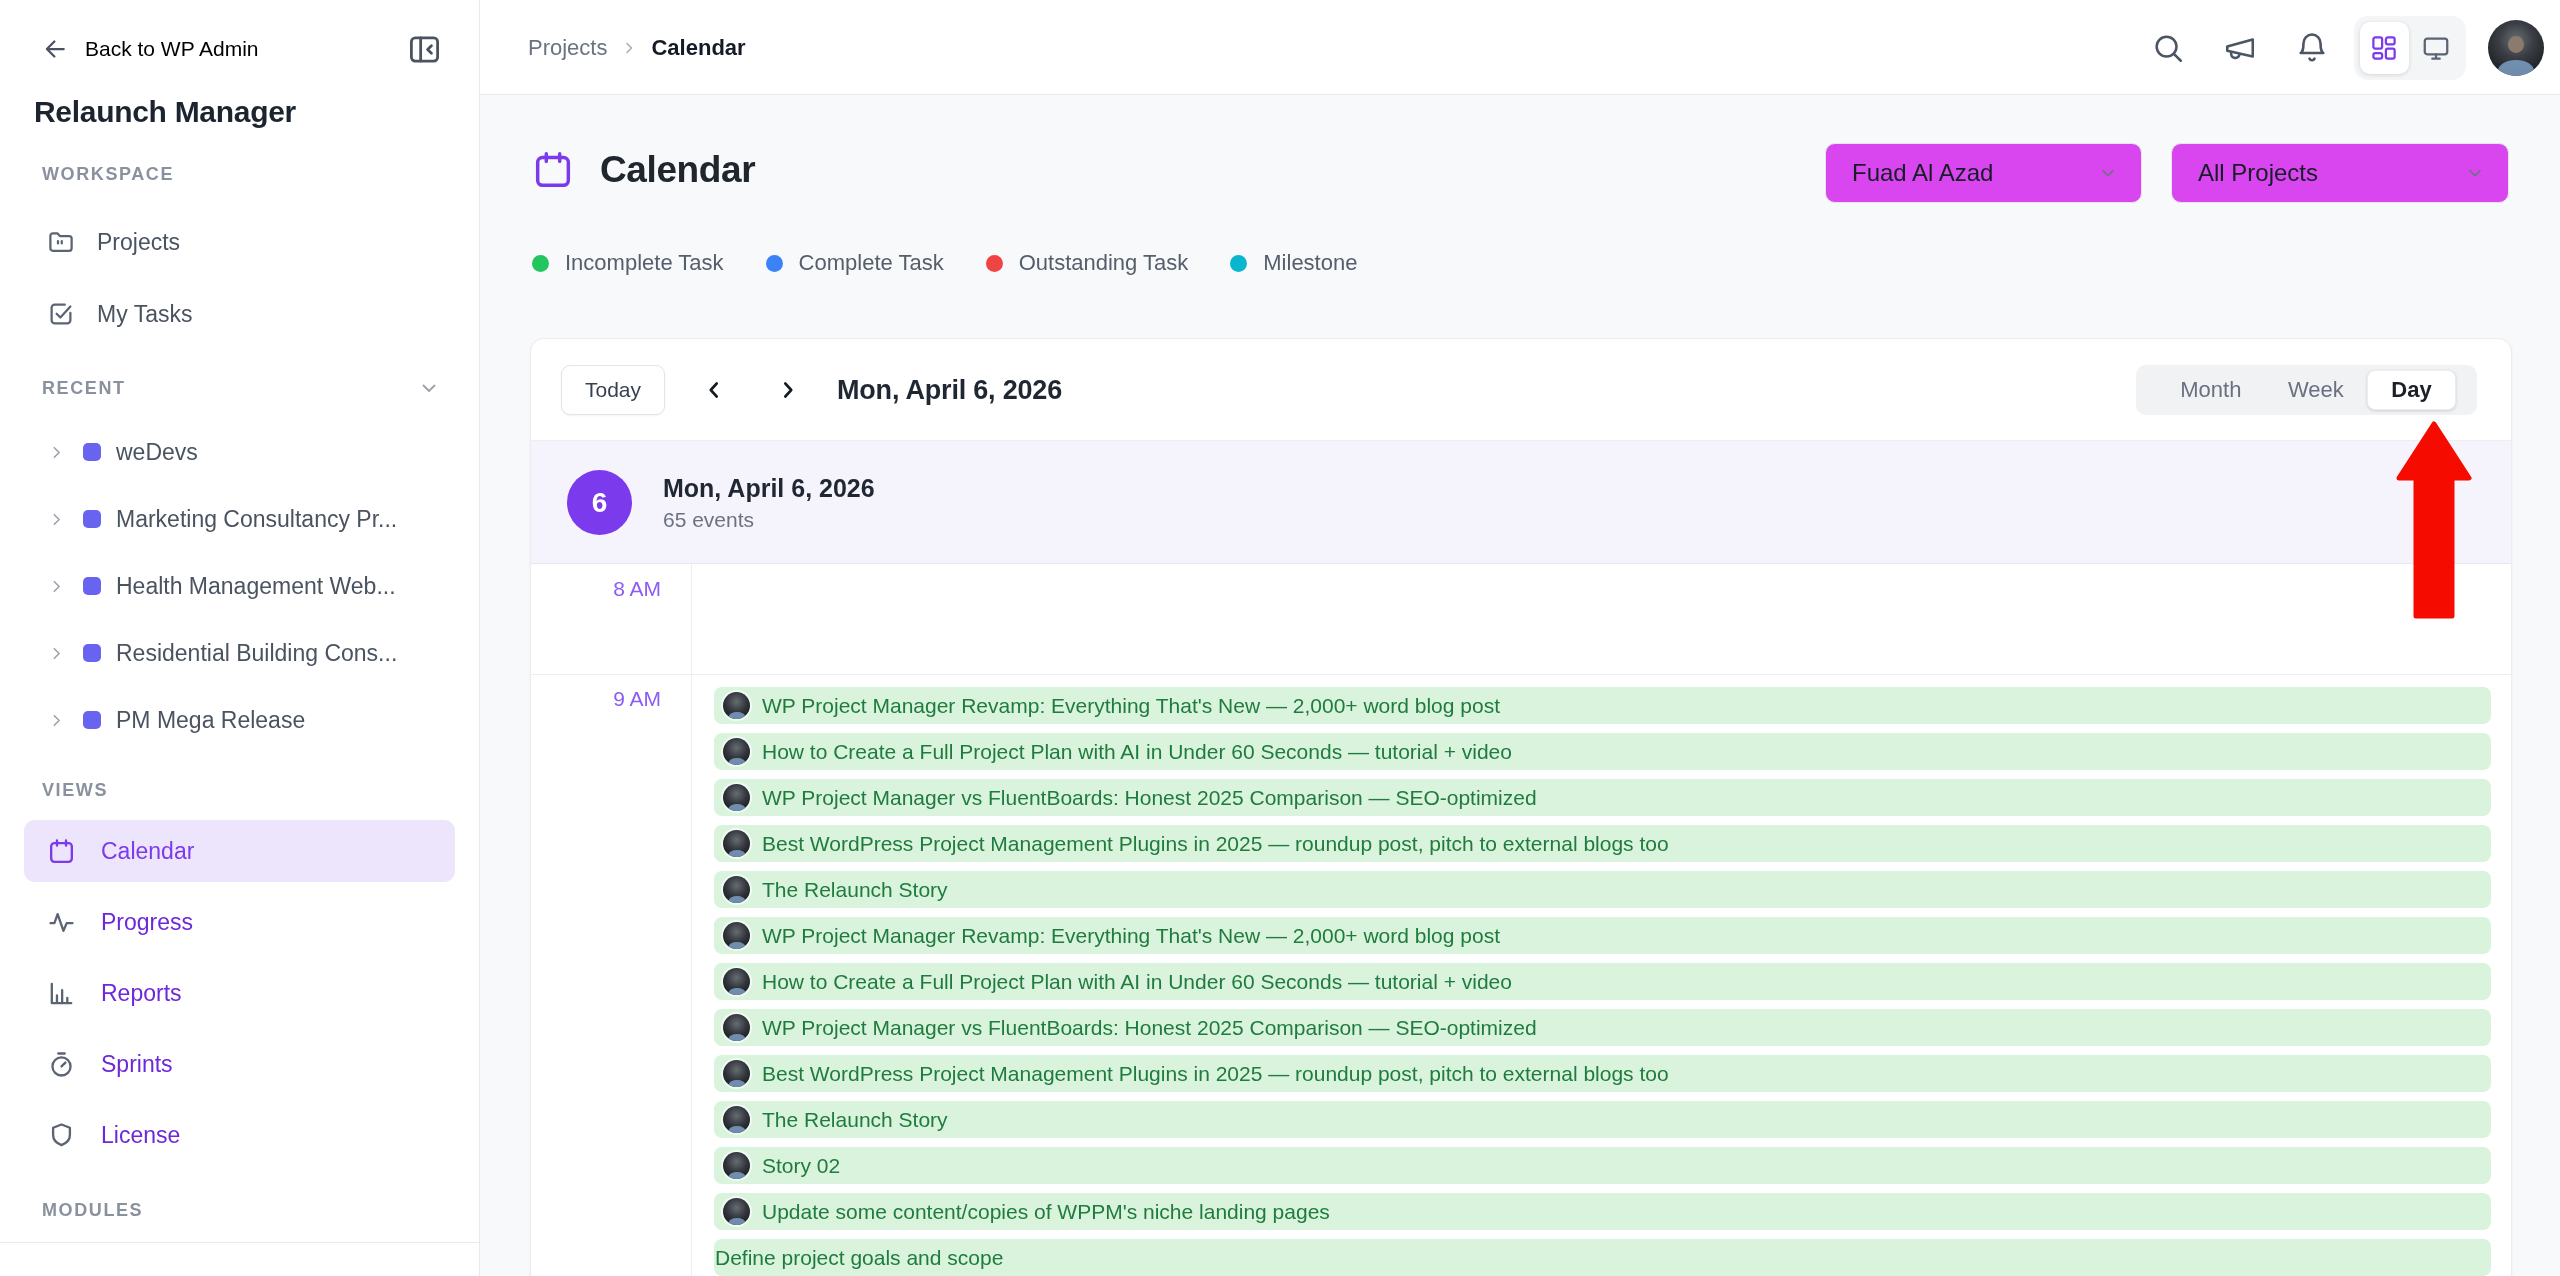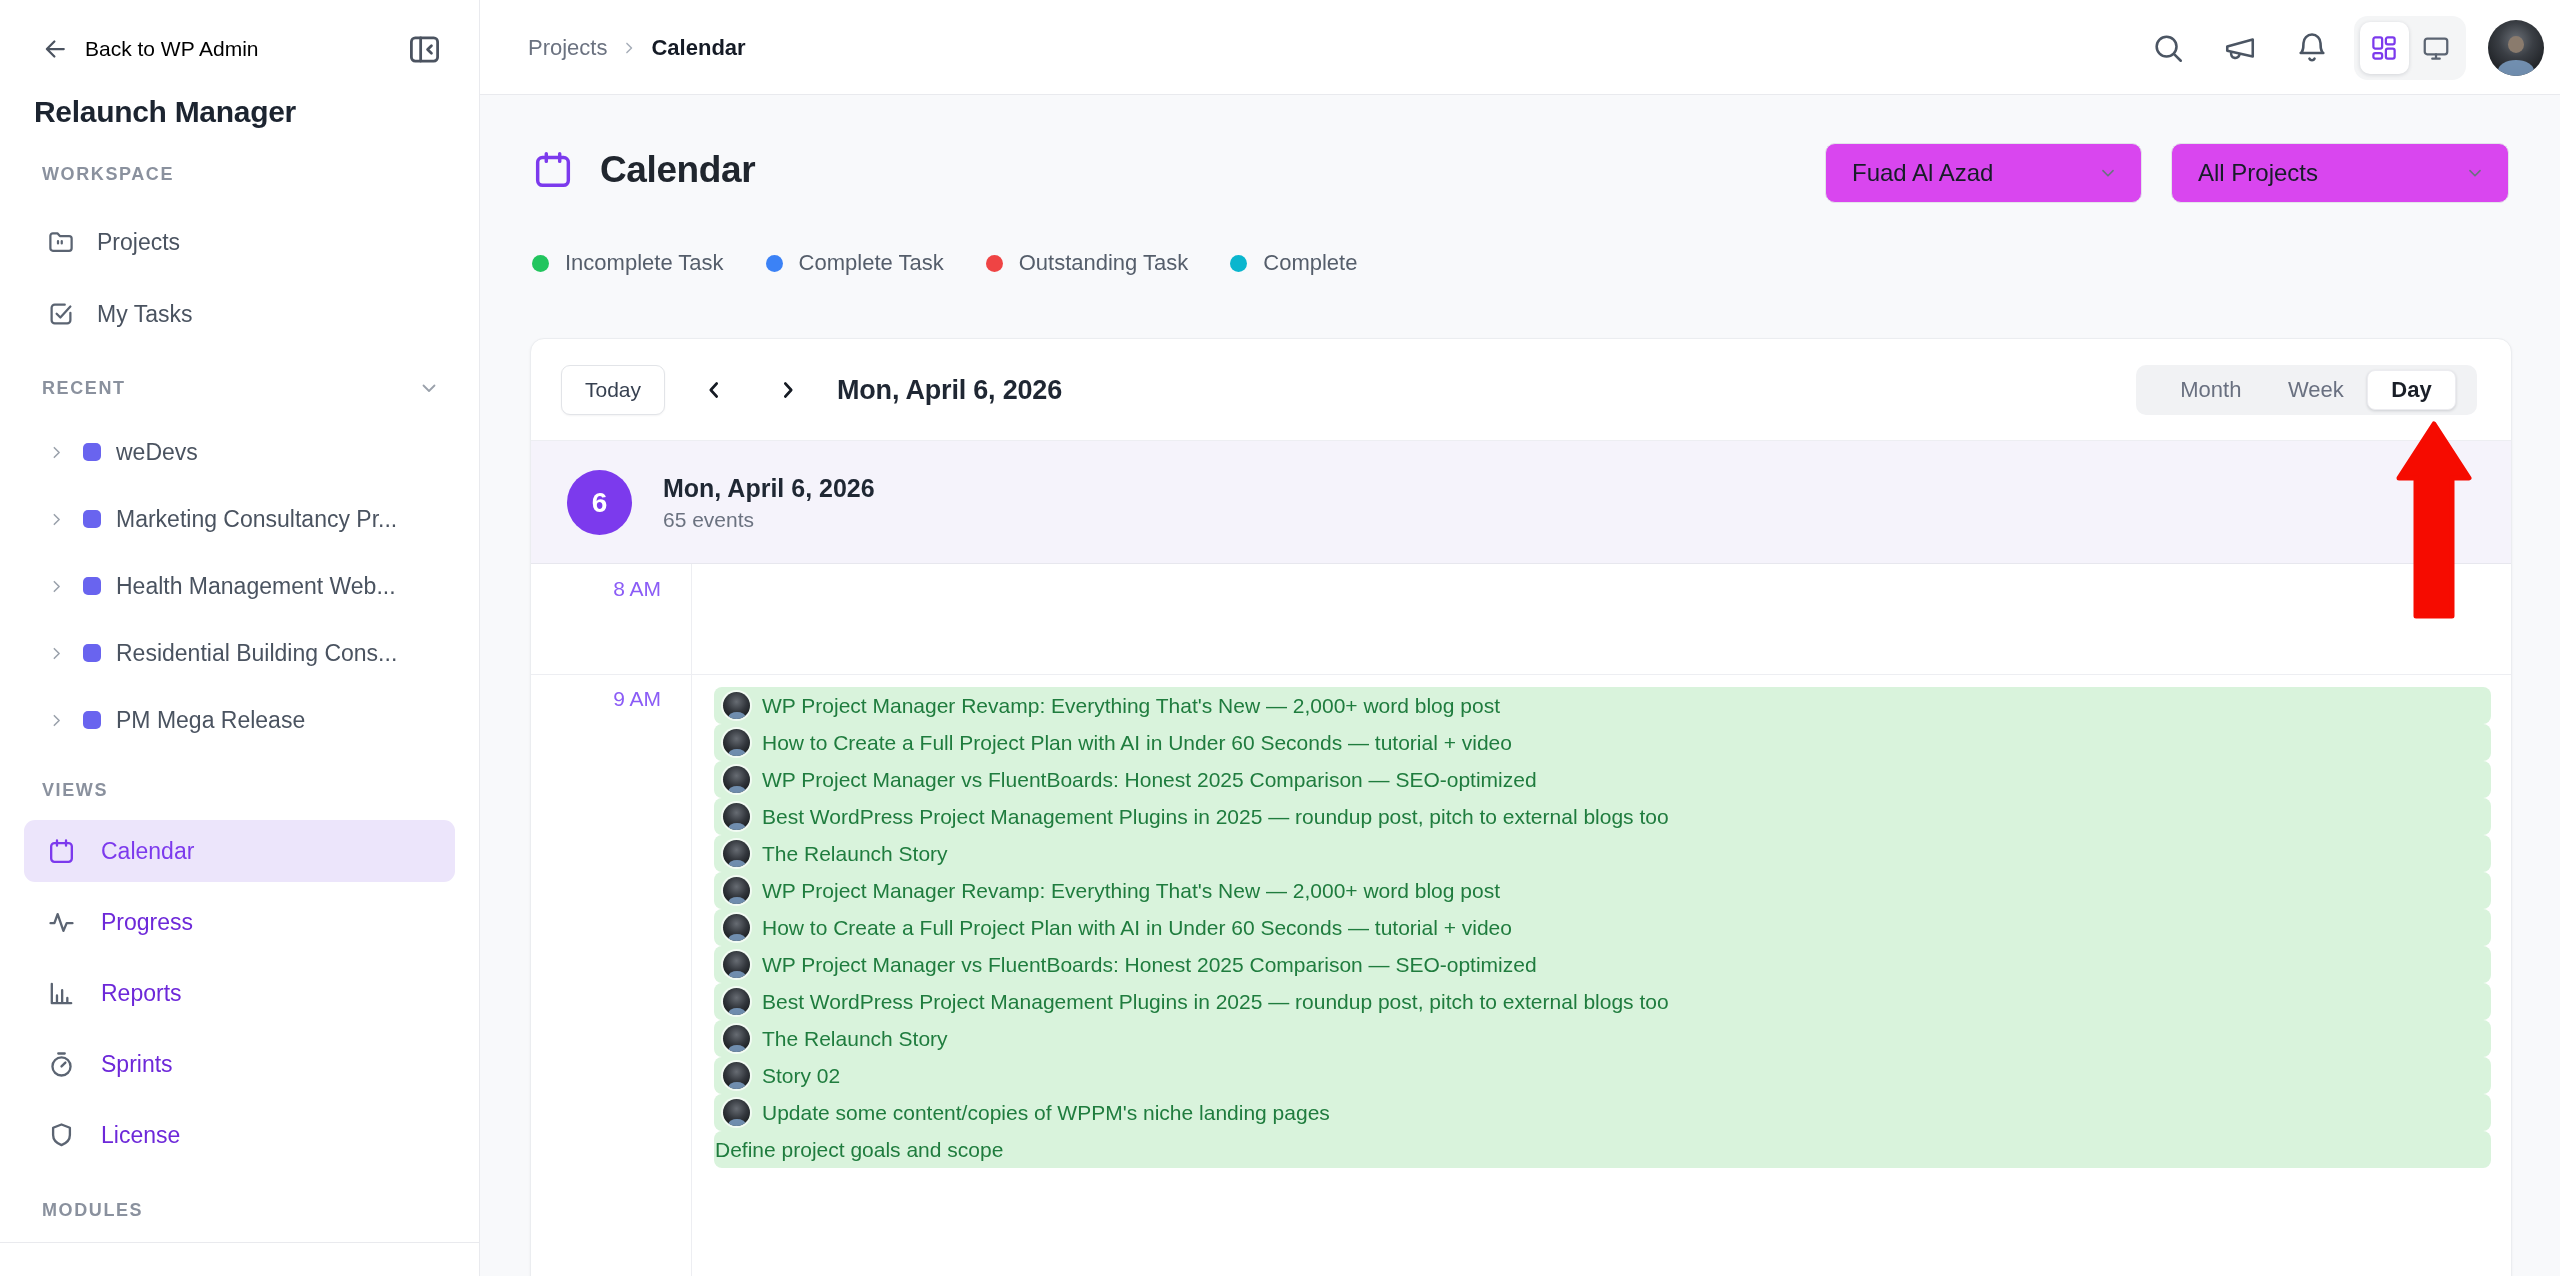--- a/index.html
+++ b/index.html
@@ -83,21 +83,21 @@
   .day-text { position:absolute; left:132px; top:0; height:123px; display:flex; flex-direction:column; justify-content:center; gap:5px; }
   .day-title { font-size:25px; font-weight:600; color:#1f2733; }
   .day-subtitle { font-size:21px; color:#6b7280; }
 
   .grid { position:absolute; left:0; right:0; top:225px; bottom:0; }
   .time-vline { position:absolute; left:160px; top:0; bottom:0; width:1px; background:#edeef2; }
   .hour-label { position:absolute; width:160px; text-align:right; padding-right:30px; font-size:21px; color:#8b5cf6; }
   .hl-8 { top:13px; }
   .hl-9 { top:123px; }
   .hour-sep { position:absolute; left:0; right:0; top:110px; height:1px; background:#edeef2; }
-  .events { position:absolute; left:183px; right:20px; top:123px; display:flex; flex-direction:column; }
+  .events { position:absolute; left:183px; right:20px; top:123px; display:flex; flex-direction:column; gap:9px; }
   .event-bar { height:37px; flex:0 0 37px; background:#d9f3dc; border-radius:8px; display:flex; align-items:center; padding:0 14px 0 9px; gap:12px; cursor:pointer; overflow:hidden; }
   .event-avatar { width:27px; height:27px; border-radius:50%; flex:0 0 27px; position:relative; overflow:hidden; box-shadow:0 0 0 2px rgba(255,255,255,.65);
                   background:radial-gradient(circle at 50% 36%, #676c73 0%, #34383e 45%, #191c20 80%); }
   .event-avatar::after { content:""; position:absolute; left:50%; bottom:-3px; transform:translateX(-50%); width:17px; height:10px; border-radius:50% 50% 0 0; background:#7d9fc4; opacity:.85; }
   .event-title { font-size:21px; color:#1f7c3e; font-weight:500; white-space:nowrap; }
   .event-bar.no-avatar { padding-left:1px; }
 
   
   .annotation-arrow { position:absolute; left:2396px; top:421px; width:76px; height:200px; z-index:50; pointer-events:none; }
 </style>
@@ -353,21 +353,21 @@
       <div class="legend-item">
         <span class="legend-dot" style="background: rgb(59, 130, 246);"></span>
         <span>Complete Task</span>
       </div>
       <div class="legend-item">
         <span class="legend-dot" style="background: rgb(239, 68, 68);"></span>
         <span>Outstanding Task</span>
       </div>
       <div class="legend-item">
         <span class="legend-dot" style="background: rgb(10, 182, 206);"></span>
-        <span>Complete</span>
+        <span>Milestone</span>
       </div>
     </div>
 
   <div class="card">
     <div class="cal-toolbar">
       <button class="today-btn">Today</button>
       <div class="nav-arrow nav-prev">
         <span class="ico">
             <svg viewBox="0 0 24 24" style="stroke-width:2.4">
               <path d="M14.5 6 9 12l5.5 6"></path>

